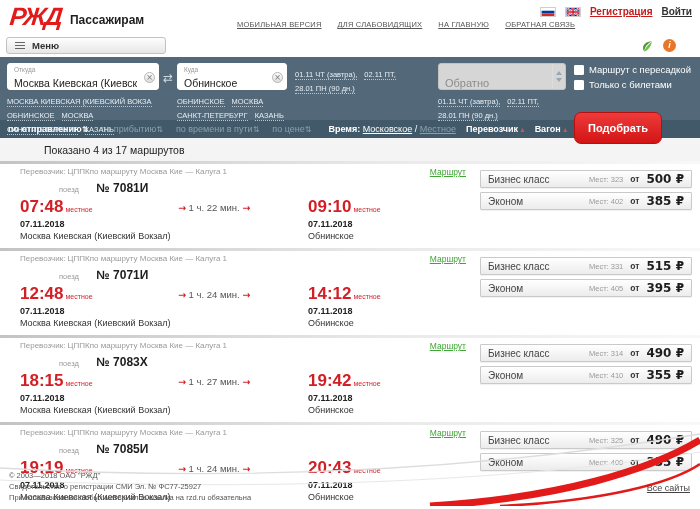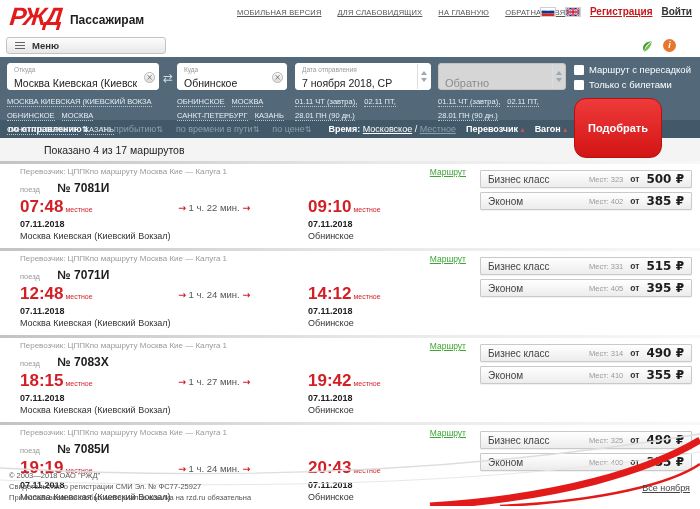--- a/index.html
+++ b/index.html
@@ -5,21 +5,21 @@
   * { margin:0; padding:0; box-sizing:border-box; }
   body { font-family:"Liberation Sans", sans-serif; background:#fff; }
   .glyph { font-family:"DejaVu Sans", sans-serif; }
   .page { width:700px; height:509px; position:relative; overflow:hidden; background:#fff; }
 
   
   .topbar { position:relative; height:37px; }
   .brand { position:absolute; left:10px; top:4px; display:flex; align-items:center; }
   .logo { font-style:italic; font-weight:900; font-size:25px; color:#e21a1a; letter-spacing:-2px; transform:skewX(-6deg); line-height:1; }
   .brand-sub { font-size:12px; font-weight:bold; color:#1d1d1d; margin-left:9px; margin-top:6px; }
-  .top-links { position:absolute; left:237px; top:8px; display:flex; gap:16px; }
+  .top-links { position:absolute; left:237px; top:20px; display:flex; gap:16px; }
   .top-links span { font-size:7.5px; color:#555; text-decoration:underline; letter-spacing:.2px; cursor:pointer; }
   .top-right { position:absolute; right:8px; top:6px; display:flex; align-items:center; gap:9px; }
   .flag { width:16px; height:10px; border:1px solid #cfcfcf; display:inline-block; }
   .auth { font-size:10px; font-weight:bold; text-decoration:underline; cursor:pointer; }
   .auth.reg { color:#c61a1a; }
   .auth.login { color:#333; }
 
   
   .menu-row { position:relative; height:20px; }
   .menu-btn { position:absolute; left:6px; top:0; width:160px; height:17px; background:linear-gradient(#fdfdfd,#e7e7e7); border:1px solid #c2c2c2; border-radius:3px; display:flex; align-items:center; gap:7px; padding:0 8px; cursor:pointer; }
@@ -48,21 +48,21 @@
   .hist div { line-height:11px; white-space:nowrap; overflow:hidden; }
   .hlink { font-size:7.5px; color:#e7eef3; border-bottom:1px dotted #b9c7d1; cursor:pointer; margin-right:7px; }
   .w-from { width:152px; }
   .w-to { width:110px; margin-right:8px; }
   .w-date { width:136px; margin-right:7px; }
   .w-ret { width:128px; margin-right:8px; }
   .opts { padding-top:1px; }
   .chk-row { display:flex; align-items:center; gap:5px; margin-bottom:4px; }
   .chk { width:10px; height:10px; background:#fff; border:1px solid #fff; border-radius:1px; cursor:pointer; }
   .chk-row span { font-size:9.5px; color:#fff; }
-  .submit-btn { margin-top:4px; background:linear-gradient(#ee3b3b,#d31414); border:1px solid #b80f0f; border-radius:12px; color:#fff; font-weight:bold; font-size:11px; padding:23px 13px; cursor:pointer; font-family:"Liberation Sans",sans-serif; }
+  .submit-btn { margin-top:18px; background:linear-gradient(#ee3b3b,#d31414); border:1px solid #b80f0f; border-radius:7px; color:#fff; font-weight:bold; font-size:11px; padding:9px 13px; cursor:pointer; font-family:"Liberation Sans",sans-serif; }
 
   
   .filter-bar { background:#42596a; height:18px; display:flex; align-items:center; padding-left:8px; font-size:9px; white-space:nowrap; }
   .sort { margin-right:13px; cursor:pointer; }
   .sort .arr { font-size:8px; }
   .sort.active { color:#fff; font-weight:bold; }
   .sort.idle { color:#8ba0ad; }
   .time-group { margin-left:4px; margin-right:10px; color:#fff; }
   .time-group .tl { font-weight:bold; }
   .time-link { text-decoration:underline; cursor:pointer; }
@@ -74,21 +74,21 @@
 
   
   .summary { background:#f4f4f4; font-size:10.5px; color:#222; padding:6px 0 5px 44px; }
   .train { position:relative; }
   .train-sep { height:3px; background:linear-gradient(to right,#c3c3c3,#e9e9e9 55%,#f8f8f8); }
   .train-body { display:flex; padding:3px 8px 7px 20px; }
   .t-left { flex:1; position:relative; padding-right:14px; }
   .carrier-row { display:flex; font-size:8px; color:#9a9a9a; }
   .carrier-row .c2 { }
   .route-link { margin-left:auto; font-size:8.5px; color:#3fa535; text-decoration:underline; cursor:pointer; }
-  .num-row { margin-top:1px; }
+  .num-row { margin-top:1px;margin-left:39px; }
   .num-row .pz { font-size:7.5px; color:#9a9a9a; }
   .num-row .num { font-size:12px; font-weight:bold; color:#1d1d1d; margin-left:13px; }
   .times-row { display:flex; margin-top:1px; }
   .leg { width:158px; }
   .leg .time-line { color:#d21f26; }
   .leg .time { font-size:17px; font-weight:bold; letter-spacing:0; }
   .leg .tz { font-size:7px; margin-left:2px; }
   .leg .date { font-size:9px; font-weight:bold; color:#222; margin-top:2px; }
   .leg .station { font-size:9px; color:#333; margin-top:2px; }
   .dur { width:130px; padding-top:5px; font-size:9.5px; color:#555; }
@@ -175,28 +175,20 @@
           <input value="Обнинское" style="">
           <span class="clear-btn glyph">×</span>
         </div>
         <div class="hist">
           <div><span class="hlink">ОБНИНСКОЕ</span><span class="hlink">МОСКВА</span></div>
           <div><span class="hlink">САНКТ-ПЕТЕРБУРГ</span><span class="hlink">КАЗАНЬ</span></div>
         </div>
       </div>
 
       <div class="fbox w-date">
-        <div class="input-box">
-          <span class="lbl">Дата отправления</span>
-          <input value="7 ноября 2018, СР" style="">
-          <span class="spinner">
-            <span class="tri-up"></span>
-            <span class="tri-down"></span>
-          </span>
-        </div>
         <div class="hist">
           <div><span class="hlink">01.11 ЧТ (завтра),</span><span class="hlink">02.11 ПТ,</span></div>
           <div><span class="hlink">28.01 ПН (90 дн.)</span></div>
         </div>
       </div>
 
       <div class="fbox w-ret">
         <div class="input-box disabled">
           <span class="lbl">&nbsp;</span>
           <input placeholder="Обратно" style="">
@@ -441,15 +433,15 @@
     <path d="M0,52 C260,63 500,55 700,24" stroke="#e8e8e8" stroke-width="1" fill="none"></path>
     <path d="M430,78 C560,70 650,42 700,12" stroke="#e21a1a" stroke-width="7" fill="none"></path>
     <path d="M500,78 C605,73 672,55 700,36" stroke="#e21a1a" stroke-width="2.5" fill="none"></path>
   </svg>
 
   <div class="footer">
     <div>© 2003—2018  ОАО "РЖД"</div>
     <div>Свидетельство о регистрации СМИ Эл. № ФС77-25927</div>
     <div>При использовании любых материалов ссылка на rzd.ru обязательна</div>
   </div>
-  <span class="all-sites">Все ноября</span>
+  <span class="all-sites">Все сайты</span>
 
 </div>
 
 </body></html>

